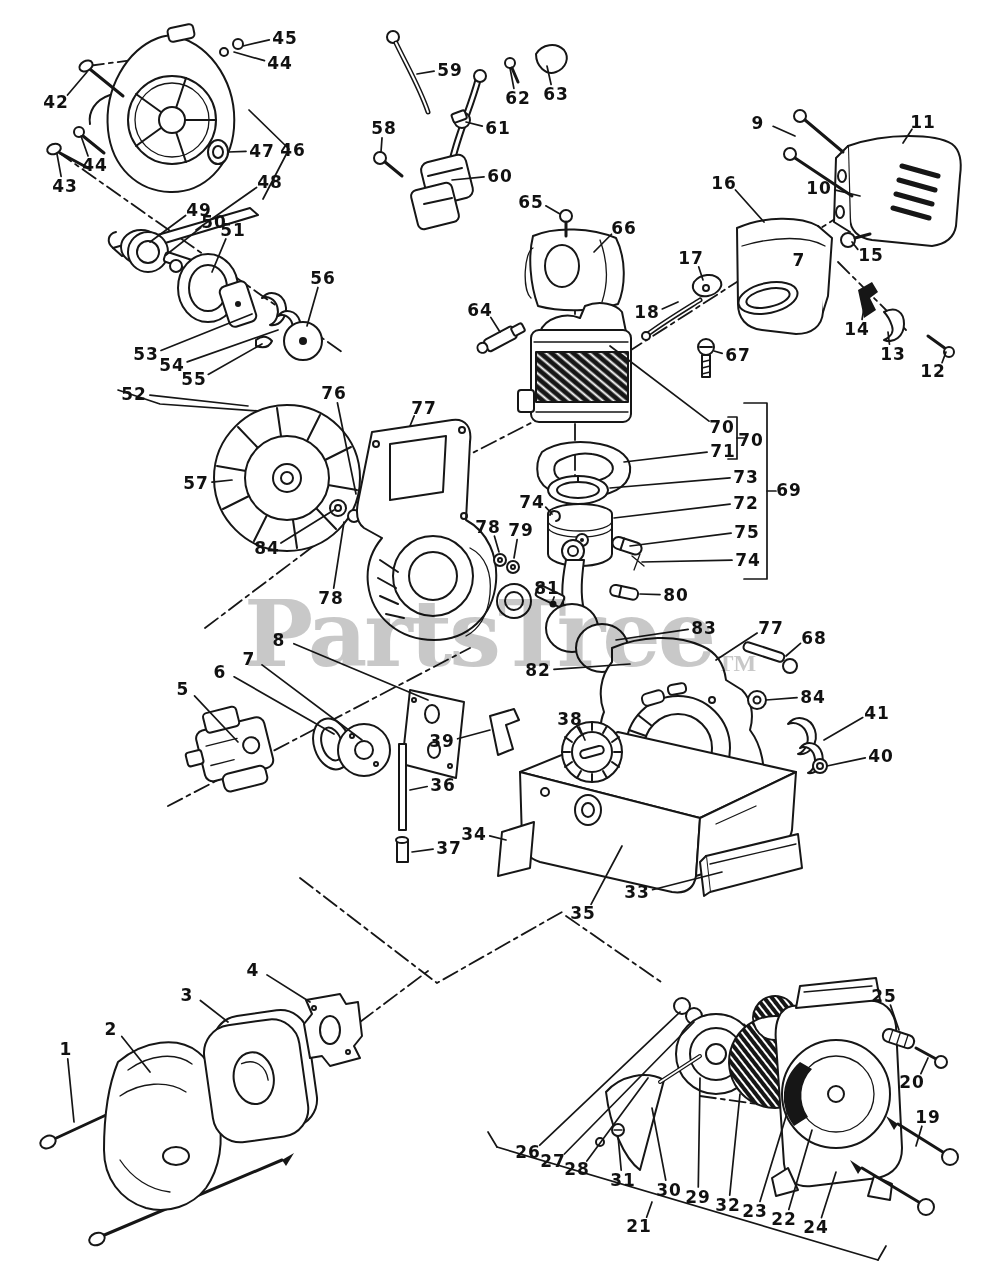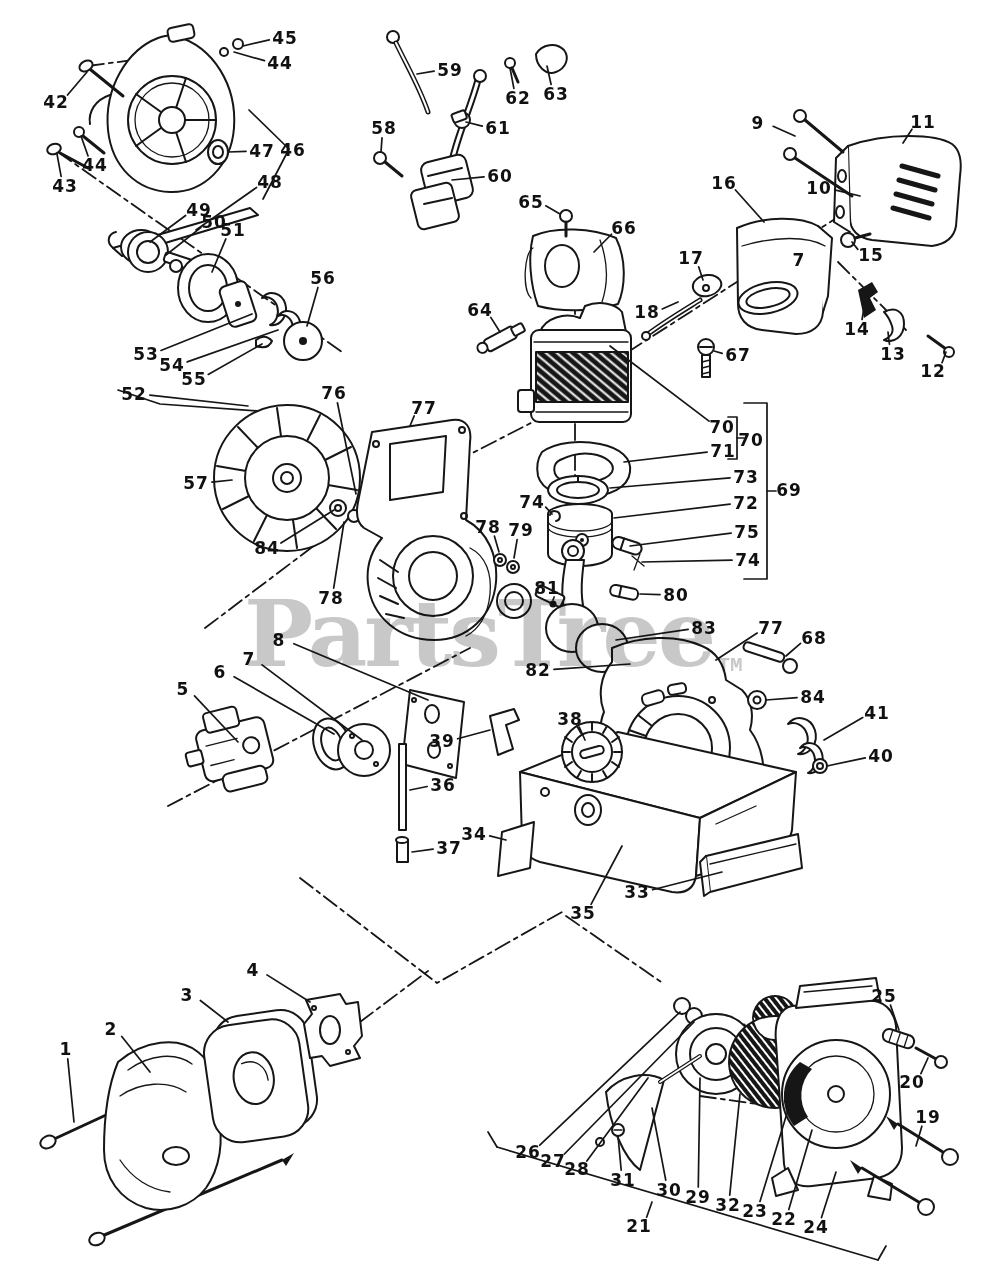--- a/index.html
+++ b/index.html
@@ -15,21 +15,21 @@
   svg .thin{stroke-width:1.3;}
   svg .thick{stroke-width:5;}
   svg .dd{stroke-width:1.8; stroke-dasharray:16 5 4 5;}
   svg .ld{stroke:#161616; stroke-width:1.7; fill:none;}
   svg .lbl{fill:#111; stroke:none; font:700 17px "DejaVu Sans", sans-serif;
            text-anchor:middle; dominant-baseline:central; letter-spacing:1px;}
   .watermark{position:absolute; left:244px; top:592px; display:flex; align-items:flex-end;
              pointer-events:none; mix-blend-mode:multiply; opacity:.85; z-index:5;
              font-family:"DejaVu Serif", serif; font-weight:700;}
   .wm-text{font-size:92px; line-height:.92; letter-spacing:-3px;}
-  .wm-tm{font-size:21px; margin-top:2px; margin-left:4px; font-family:Liberation Mono, monospace;}
+  .wm-tm{font-size:24px; margin-top:2px; margin-left:4px; font-family:Liberation Serif, serif;}
 </style>
 </head>
 <body>
 
 <div class="stage">
 
   <svg viewBox="0 0 988 1280" width="988" height="1280">
     <defs>
       <pattern id="hatch" width="7" height="7" patternUnits="userSpaceOnUse" patternTransform="rotate(40)">
         <rect width="7" height="7" style="fill:#161616;stroke:none"></rect>

